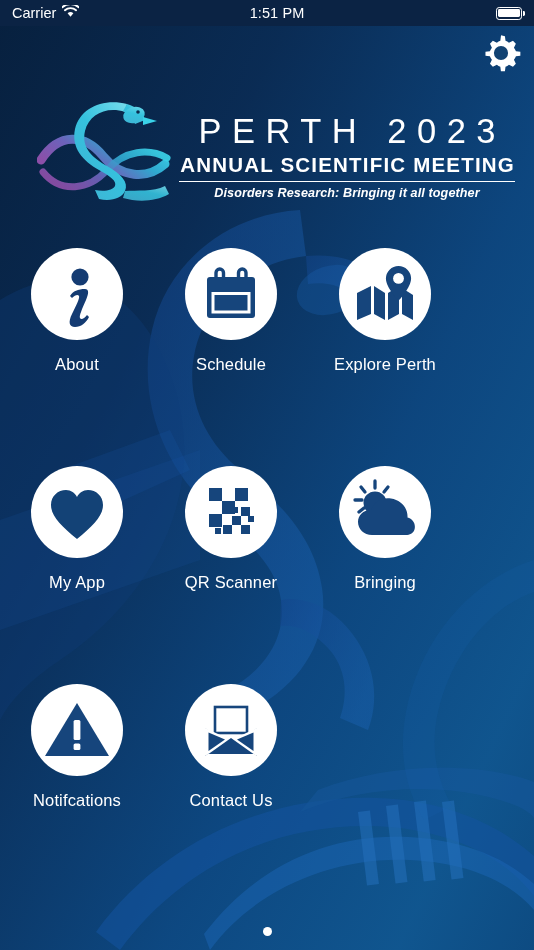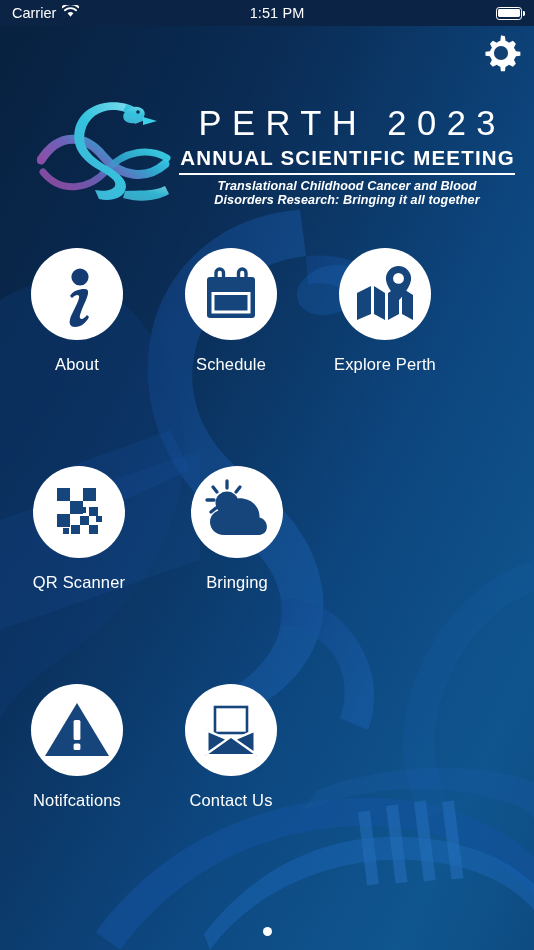--- a/index.html
+++ b/index.html
@@ -345,21 +345,20 @@
       <path d="M90 6 C 100 9, 106 15, 108 22 L 98 26 C 96 20, 93 16, 86 13 Z" fill="url(#gradSwan)"></path>
       <ellipse cx="97" cy="17" rx="11" ry="8" transform="rotate(-16 97 17)" fill="url(#gradSwan)"></ellipse>
       <circle cx="101" cy="14" r="1.8" fill="#0c2b4e"></circle>
       <path d="M106 19 L 120 23 L 106 27 Z" fill="#3ad2e8"></path>
       <path d="M88 93 C 100 92, 116 94, 128 88 L 132 96 C 118 104, 100 104, 86 100 Z" fill="url(#gradSwan)" opacity="0.9"></path>
     </svg>
     <div id="logo-text">
       <div id="logo-perth">PERTH 2023</div>
       <div id="logo-asm">ANNUAL SCIENTIFIC MEETING</div>
       <div id="logo-rule"></div>
-      <div class="logo-tag">Translational Childhood Cancer and Blood</div>
       <div class="logo-tag">Disorders Research: Bringing it all together</div>
     </div>
   </div>
 
   <div id="grid">
 
     <div class="grid-row">
 
       <div class="tile">
         <div class="tile-circle">
@@ -400,20 +399,30 @@
                      s-12.6 -13.4 -12.6 -22.4 A12.6 12.6 0 0 1 59.5 18 Z" fill="#16457c"></path>
             <circle cx="59.5" cy="30.4" r="5.4" fill="#ffffff"></circle>
           </svg>
         </div>
         <div class="tile-label">Explore Perth</div>
       </div>
     </div>
 
     <div class="grid-row">
 
+      <div class="tile">
+        <div class="tile-circle">
+          <svg width="92" height="92" viewBox="0 0 92 92" xmlns="http://www.w3.org/2000/svg">
+            <path d="M46 73 C 30 60, 20 50, 20 39 C 20 30, 27 24, 35 24
+                     C 40 24, 44 27, 46 31 C 48 27, 52 24, 57 24
+                     C 65 24, 72 30, 72 39 C 72 50, 62 60, 46 73 Z" fill="#134276"></path>
+          </svg>
+        </div>
+        <div class="tile-label">My App</div>
+      </div>
 
       <div class="tile">
         <div class="tile-circle">
           <svg width="92" height="92" viewBox="0 0 92 92" xmlns="http://www.w3.org/2000/svg">
             <g fill="#16457c">
               <rect x="24" y="22" width="13" height="13"></rect>
               <rect x="50" y="22" width="13" height="13"></rect>
               <rect x="37" y="35" width="13" height="13"></rect>
               <rect x="24" y="48" width="13" height="13"></rect>
               <rect x="56" y="41" width="9" height="9"></rect>

